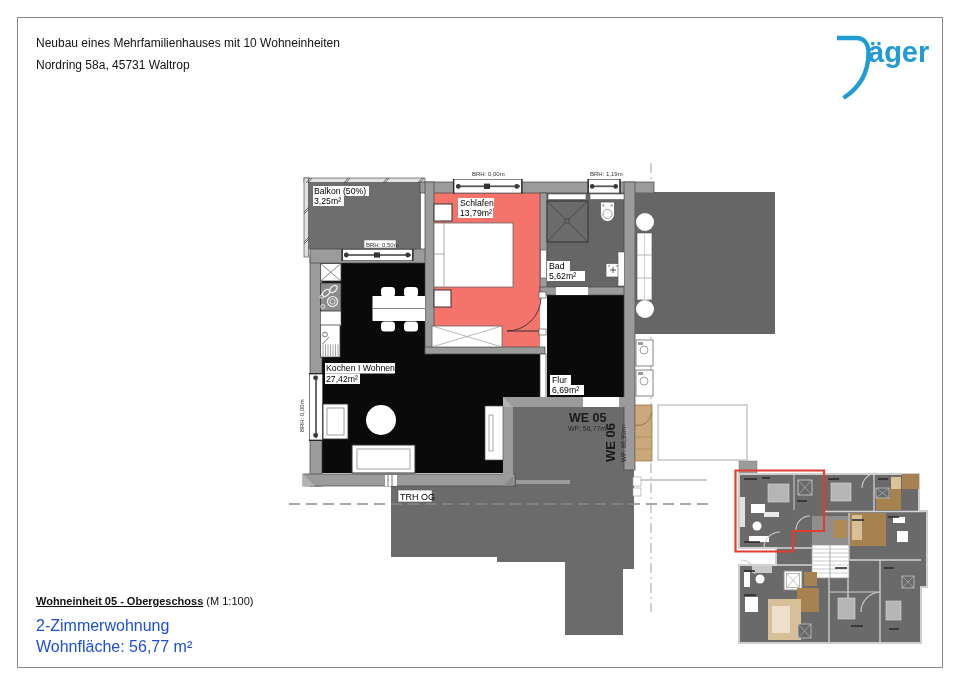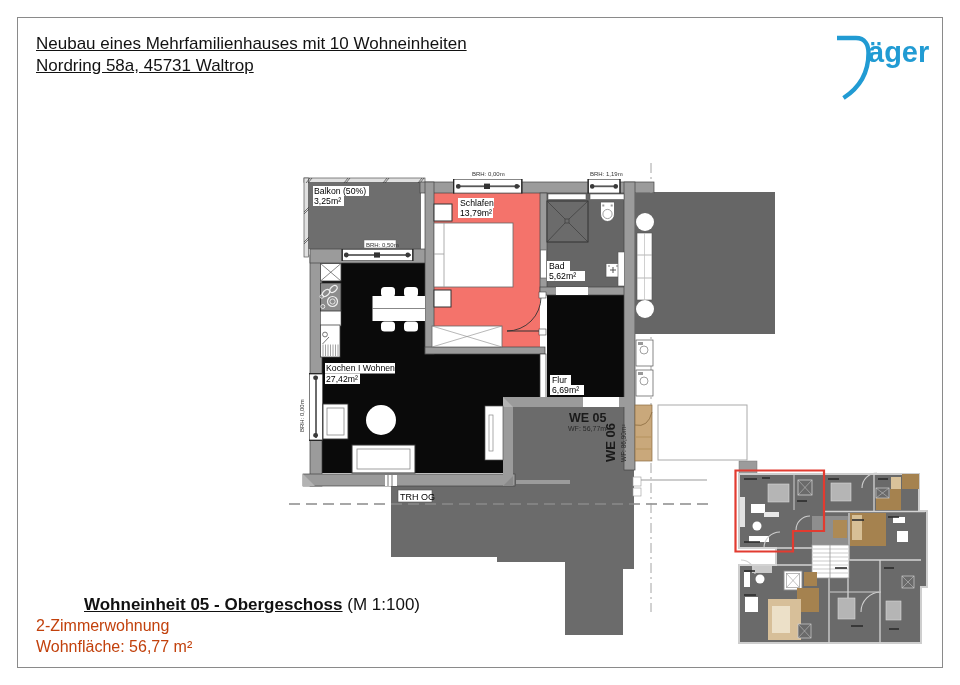--- a/index.html
+++ b/index.html
@@ -4,37 +4,37 @@
 <style>
   html,body{margin:0;padding:0;background:#ffffff;width:960px;height:685px;overflow:hidden;}
   body{font-family:"Liberation Sans", sans-serif;position:relative;}
   .abs{position:absolute;}
 </style>
 </head>
 <body>
 
 <div class="abs" style="left:17px;top:17px;width:924px;height:649px;border:1px solid #8a8a8a;"></div>
 
-<div class="abs" style="left:36px;top:33px;font-size:17px;line-height:21.5px;color:#121212;text-decoration:underline;">
+<div class="abs" style="left:36px;top:33px;font-size:12px;line-height:21.5px;color:#121212;">
 Neubau eines Mehrfamilienhauses mit 10 Wohneinheiten<br>
 Nordring 58a, 45731 Waltrop
 </div>
 
 <div class="abs" style="left:830px;top:26px;width:105px;height:80px;font-weight:bold;">
 <svg width="105" height="80" viewBox="0 0 105 80">
 
   <path d="M 7 12 L 26 12 C 35 12 38.5 19 38.5 27 C 38.5 47 29 62 13.5 72" fill="none" stroke="#219bd3" stroke-width="4.4"></path>
 
   <text x="38" y="36" font-size="29" fill="#219bd3" font-family="Liberation Sans">äger</text>
 </svg>
 </div>
 
-<div class="abs" style="left:36px;top:595px;font-size:17px;color:#111;margin-left:48px;"><b style="text-decoration:underline;">Wohneinheit 05 - Obergeschoss</b> (M 1:100)</div>
-
-<div class="abs" style="left:36px;top:616px;font-size:16px;line-height:20.5px;color:#c2410c;">2-Zimmerwohnung<br>Wohnfläche: 56,77 m²</div>
+<div class="abs" style="left:36px;top:595px;font-size:11px;color:#111;"><b style="text-decoration:underline;">Wohneinheit 05 - Obergeschoss</b> (M 1:100)</div>
+
+<div class="abs" style="left:36px;top:616px;font-size:16px;line-height:20.5px;color:#1d4ed8;">2-Zimmerwohnung<br>Wohnfläche: 56,77 m²</div>
 
 <svg class="abs" style="left:0;top:0;" width="960" height="685" viewBox="0 0 960 685">
 <g>
 
 <path d="M391 486 H503 V399 H634 V569 H623 V635 H565 V562 H497 V557 H391 Z" fill="#6b6b6b"></path>
 
 <rect x="654" y="192" width="121" height="142" fill="#666666"></rect>
 
 <rect x="308" y="182" width="113" height="67" fill="#6e6e6e"></rect>
 

